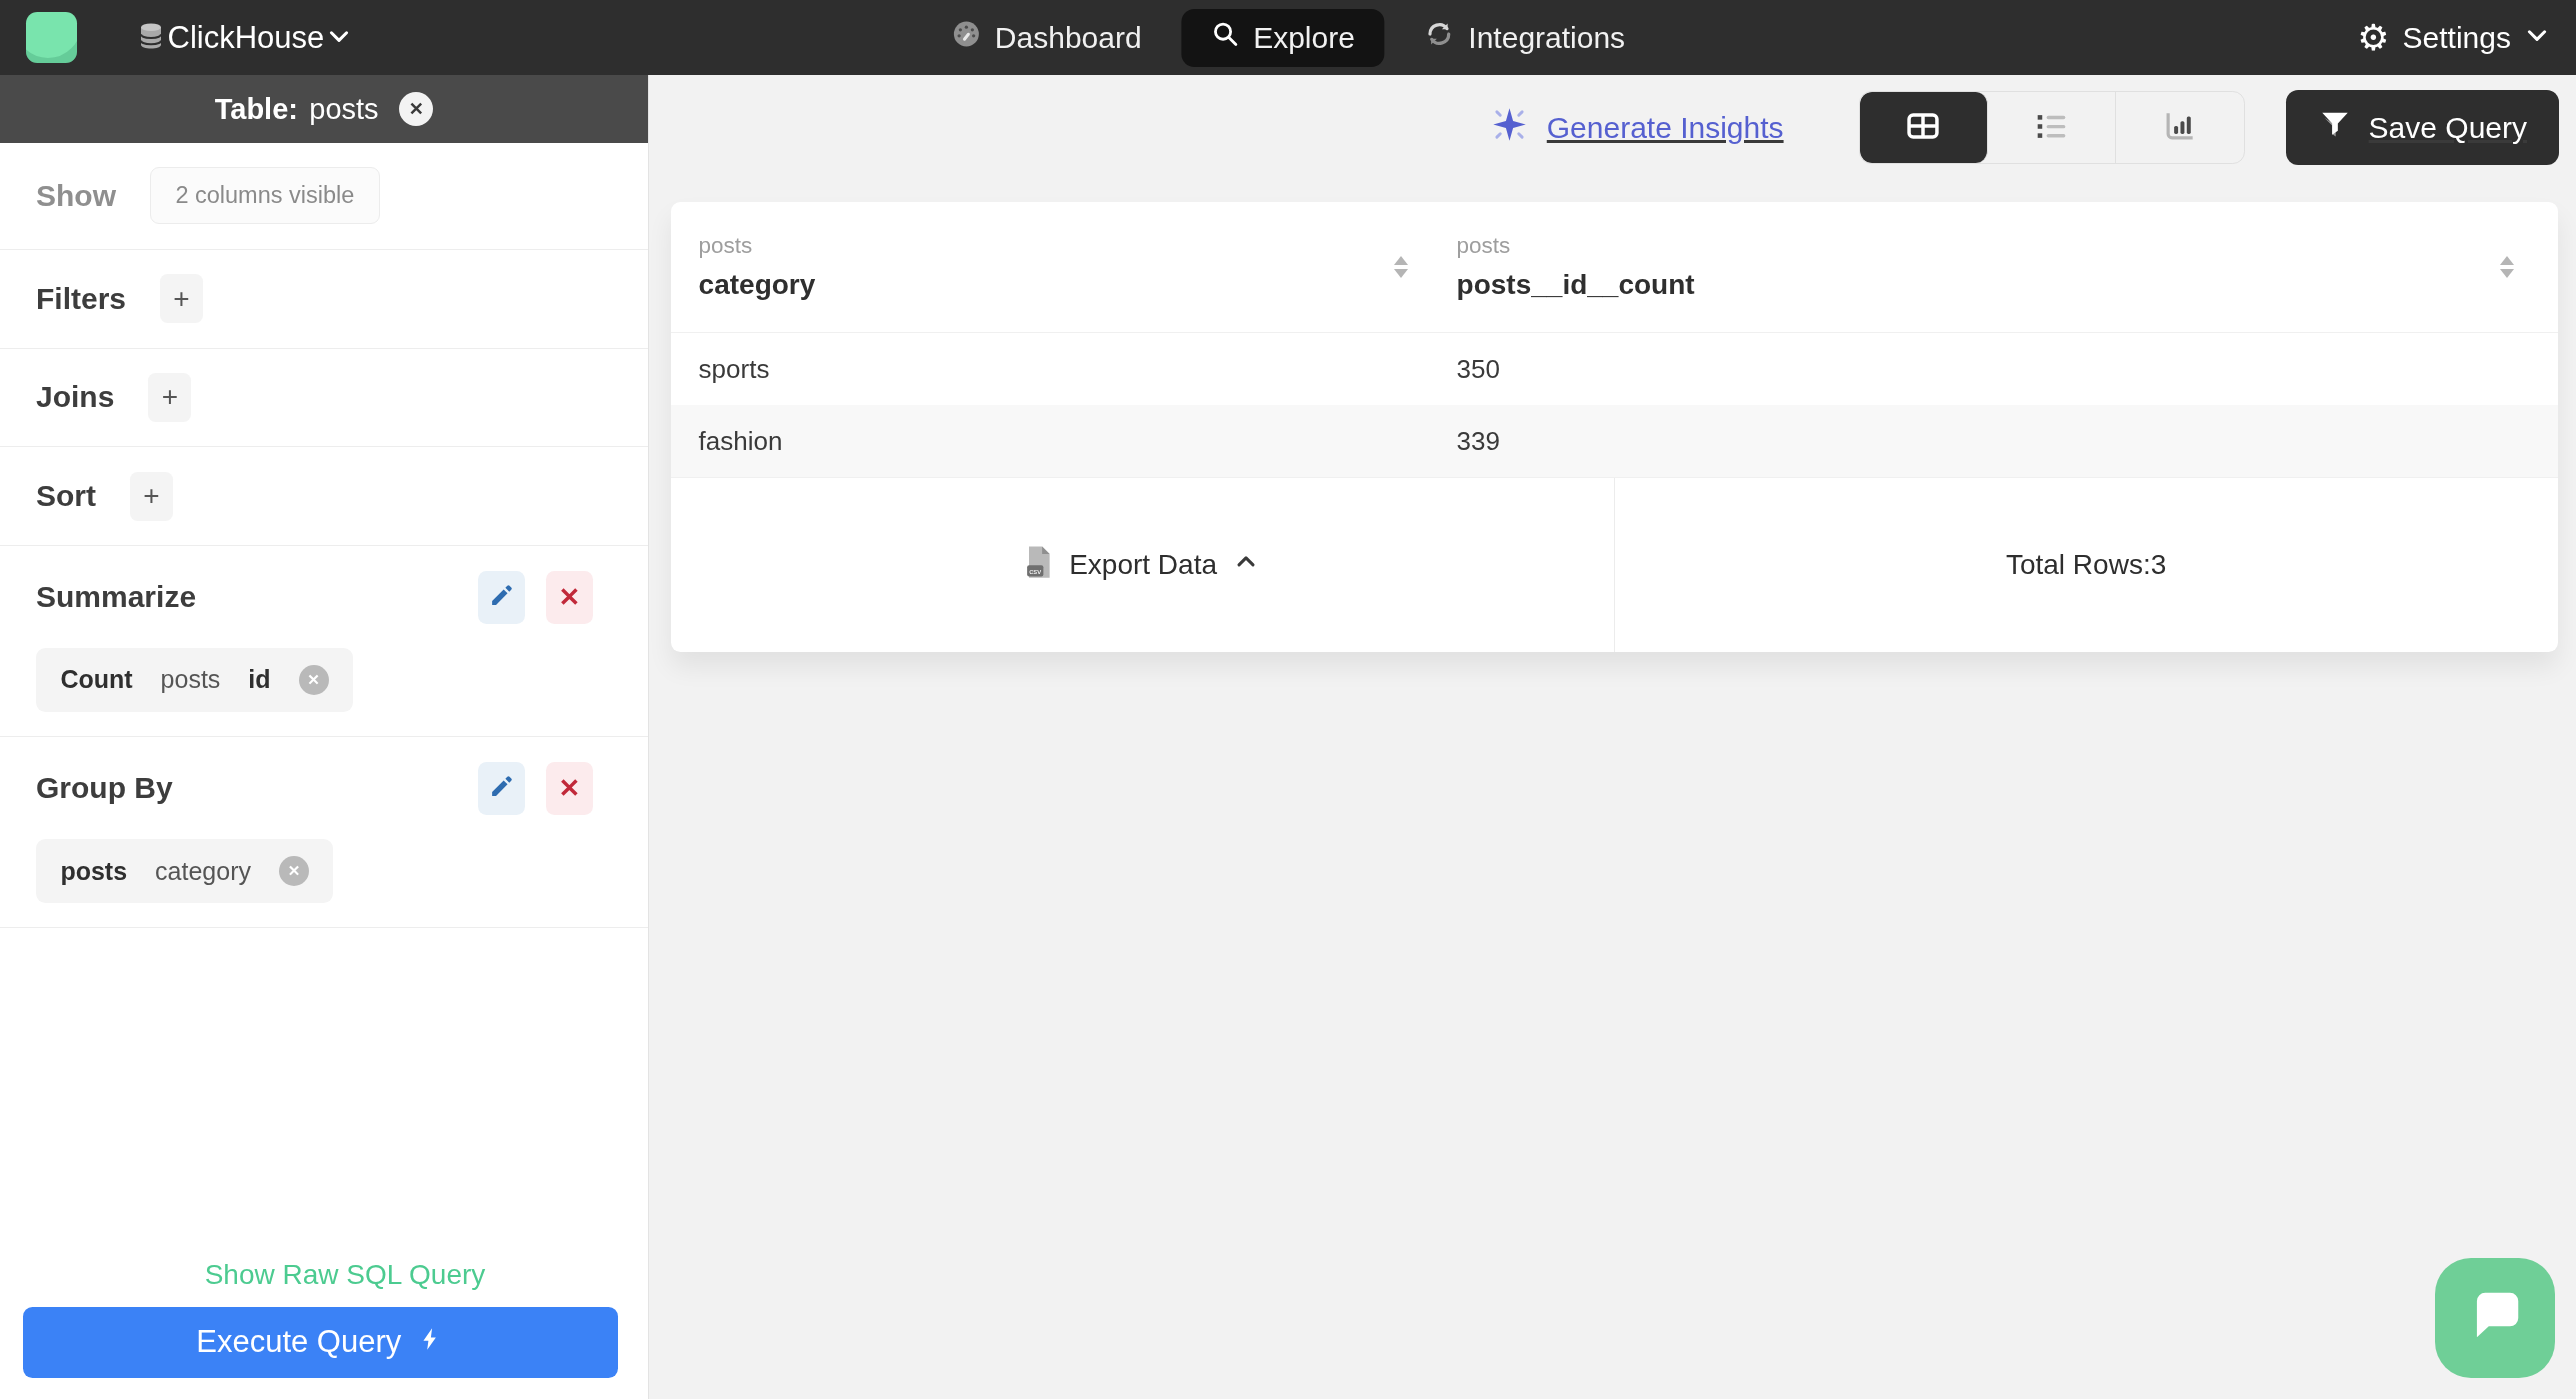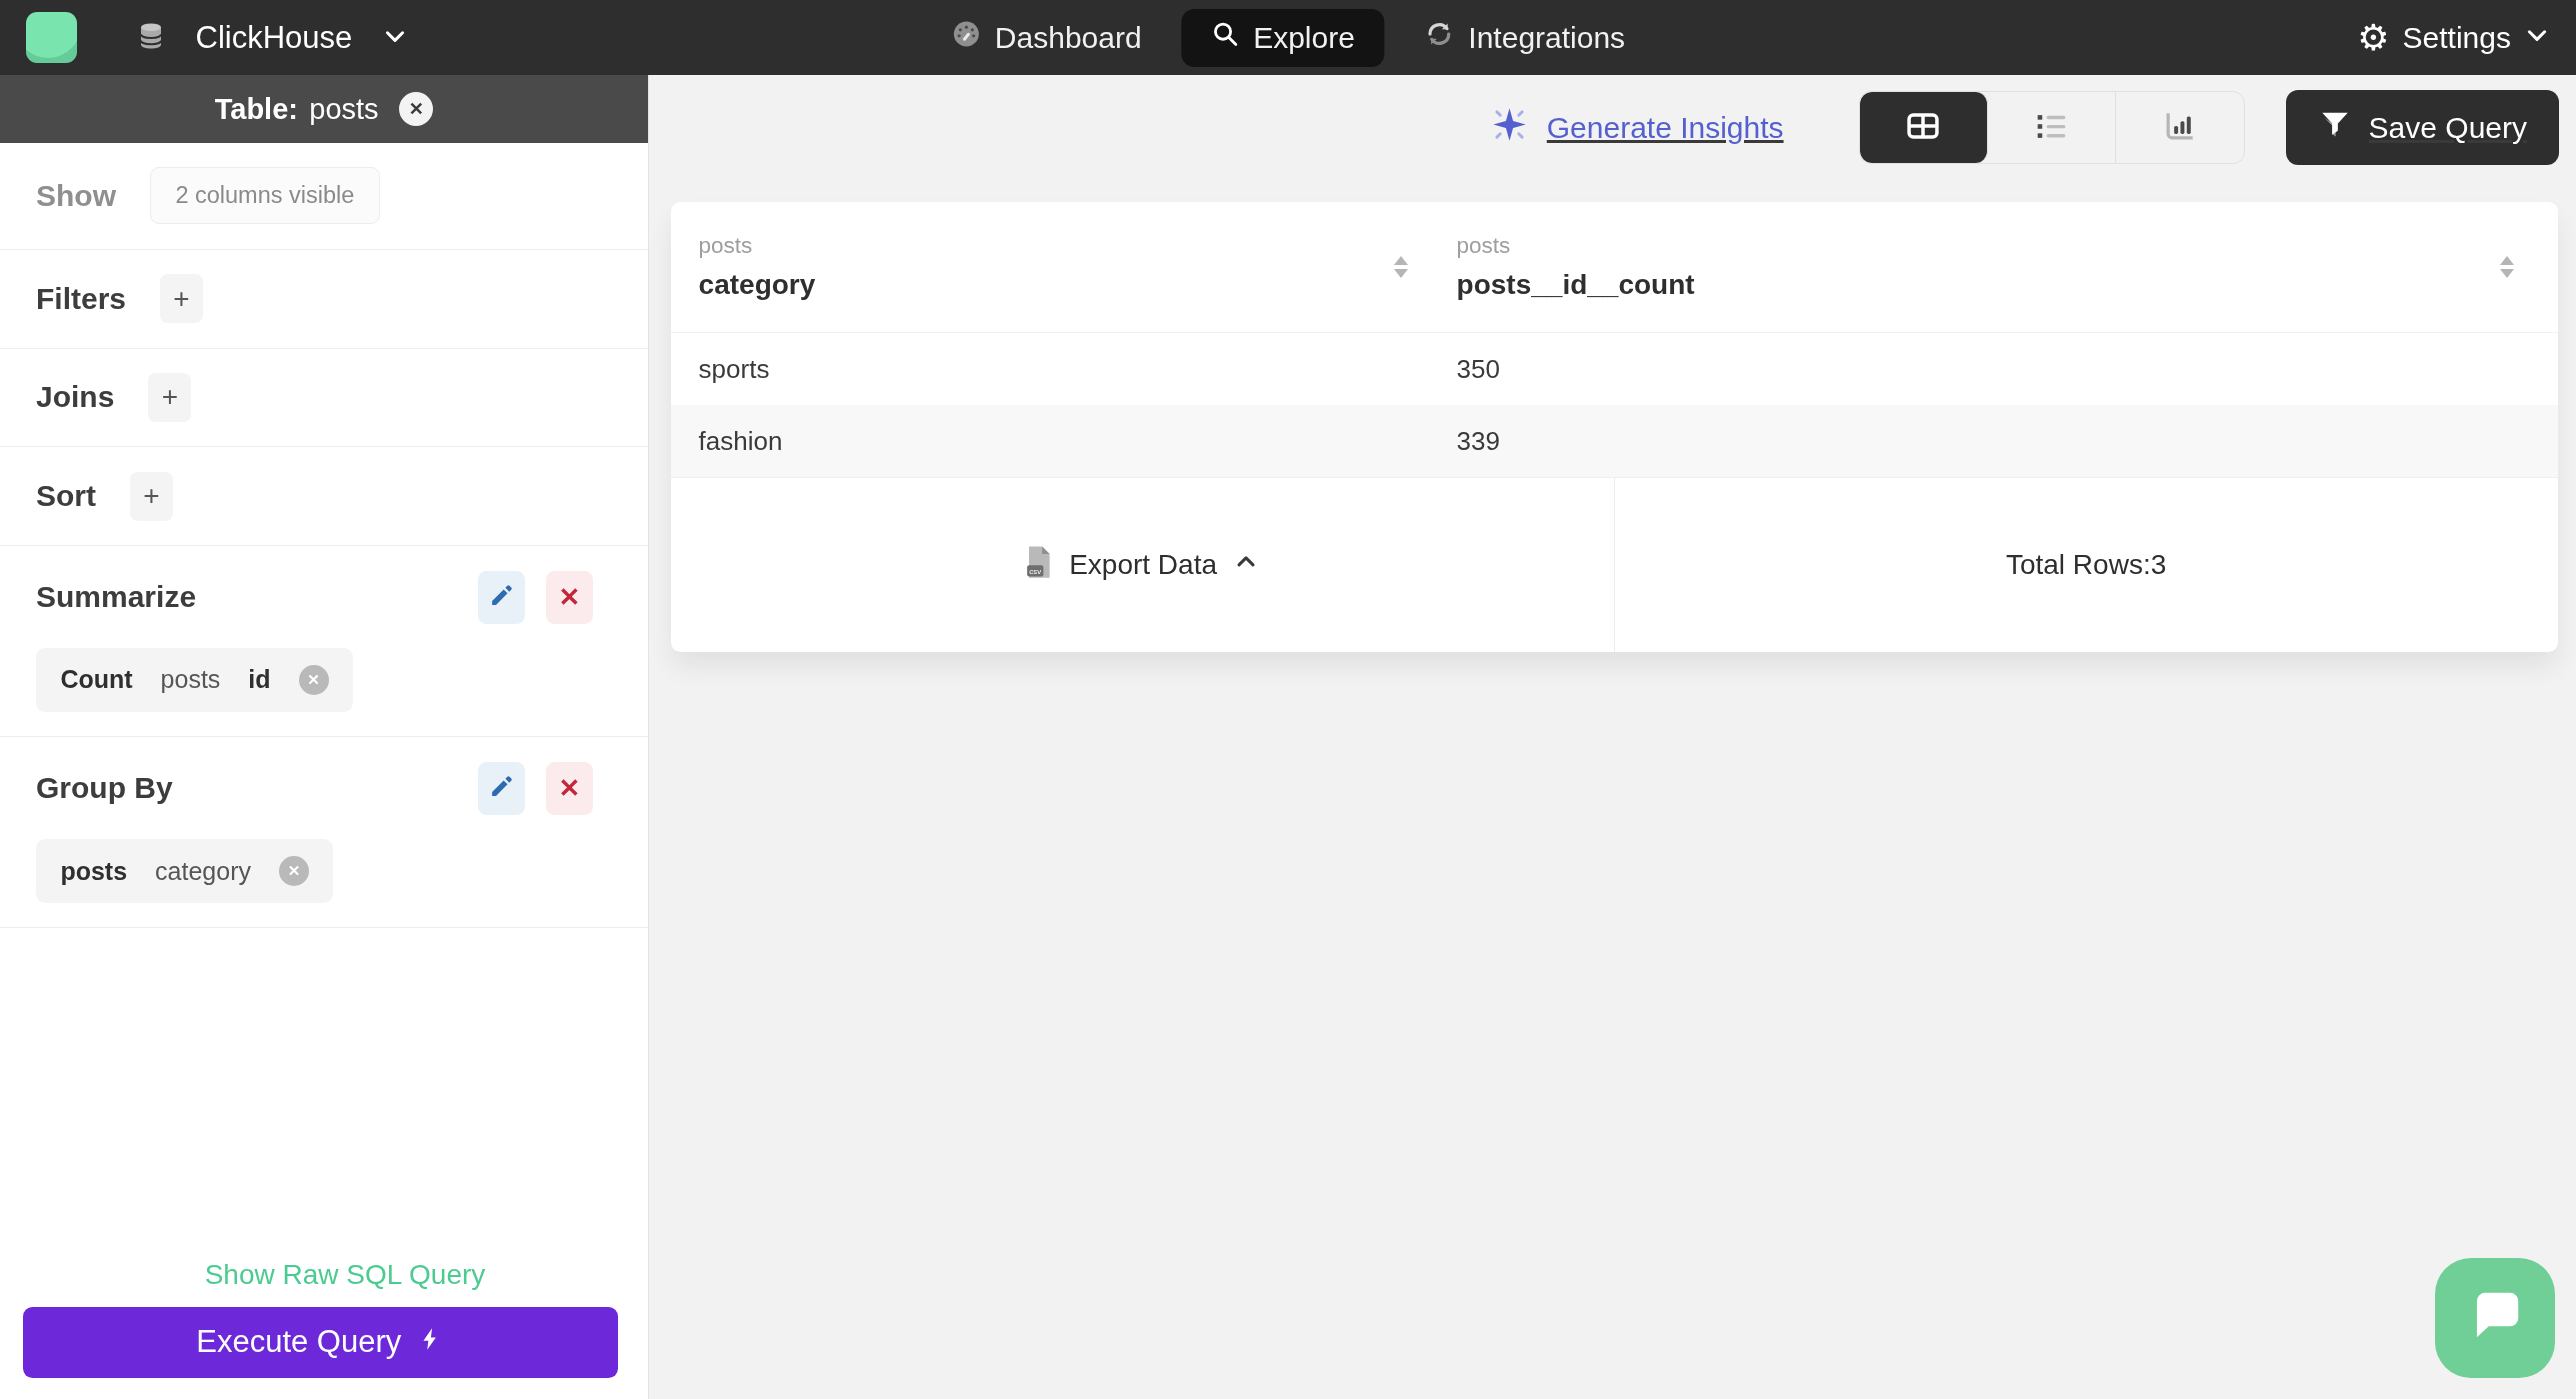--- a/index.html
+++ b/index.html
@@ -9,21 +9,21 @@
 
   
   .navbar { position: absolute; top: 0; left: 0; right: 0; height: 75px; background: #2e2e2e;
             display: flex; align-items: center; padding: 0 26px; z-index: 30; }
   .brand { display: flex; align-items: center; gap: 22.5px; }
   .logo { width: 51px; height: 51px; border-radius: 11.3px; background: #79e4ad; position: relative; overflow: hidden; }
   .logo::before { content: ''; position: absolute; width: 130%; height: 130%; border-radius: 50%;
                   border: 11.3px solid rgba(30,120,80,.22); top: -62%; right: -30%; }
   .logo::after { content: ''; position: absolute; width: 190%; height: 190%; border-radius: 50%;
                  border: 11.3px solid rgba(30,120,80,.16); top: -95%; right: -60%; }
-  .brand-sel { display: flex; align-items: center; gap: 30px; margin-left: 36px; cursor: pointer; }
+  .brand-sel { display: flex; align-items: center; gap: 2px; margin-left: 36px; cursor: pointer; }
   .brand-name { color: #fff; font-size: 31px; }
   .nav-center { position: absolute; left: 50%; transform: translateX(-50%); display: flex; align-items: center; gap: 32px; }
   .nav-item { display: flex; align-items: center; gap: 14px; color: #f1f1f1; font-size: 30px; cursor: pointer; padding: 0 7.5px; }
   .nav-item.active { background: #131313; border-radius: 13px; height: 58px; padding: 0 30px; }
   .nav-right { margin-left: auto; display: flex; align-items: center; gap: 13px; color: #fff; font-size: 30px; cursor: pointer; }
   .gear-glyph { font-size: 36px; color: #fff; line-height: 1; }
 
   
   .sidebar { position: absolute; top: 75px; left: 0; width: 649px; bottom: 0; background: #fff;
              border-right: 0.9px solid #e3e3e3; z-index: 20; }
@@ -44,21 +44,21 @@
   .icon-btn { width: 47px; height: 53px; border: none; border-radius: 8.4px; display: flex; align-items: center; justify-content: center; cursor: pointer; }
   .icon-btn.edit { background: #e9f1f8; }
   .icon-btn.del { background: #fcebed; color: #c1293a; font-size: 26px; font-weight: 700; }
   .chip { display: inline-flex; align-items: center; gap: 28px; background: #f4f4f4; border-radius: 9.4px;
           padding: 17px 24.4px; margin-top: 24.4px; font-size: 25px; color: #555; }
   .chip b { color: #2f2f2f; font-weight: 700; }
   .chip-x { width: 30px; height: 30px; border-radius: 50%; background: #b9b9b9; color: #fff; font-size: 15px;
             font-weight: 700; display: flex; align-items: center; justify-content: center; cursor: pointer; }
   .raw-link { position: absolute; bottom: 109px; left: 0; right: 0; text-align: center; color: #4ccb90;
               font-size: 28px; cursor: pointer; margin-left: 42px; }
-  .exec-btn { position: absolute; left: 22.5px; right: 30px; bottom: 22.5px; height: 71px; background: #6d28d9;
+  .exec-btn { position: absolute; left: 22.5px; right: 30px; bottom: 22.5px; height: 71px; background: #3b82f6;
               border: none; border-radius: 9.4px; color: #fff; font-size: 31px; display: flex; align-items: center;
               justify-content: center; gap: 17px; cursor: pointer; }
 
   
   .main { position: absolute; left: 649px; right: 0; top: 75px; bottom: 0; background: #f2f2f2; }
   .toolbar { height: 105px; display: flex; align-items: center; justify-content: flex-end; padding-right: 17px; text-decoration: underline; }
   .insights { display: flex; align-items: center; gap: 17px; color: #5560d0; font-size: 30px; cursor: pointer; }
   .view-toggle { display: flex; margin-left: 75px; width: 386px; height: 73px; background: #f2f2f2;
                  border: 0.9px solid #e0e0e0; border-radius: 12.2px; overflow: hidden; }
   .vt-seg { flex: 1; display: flex; align-items: center; justify-content: center; cursor: pointer; border-right: 0.9px solid #e0e0e0; }

